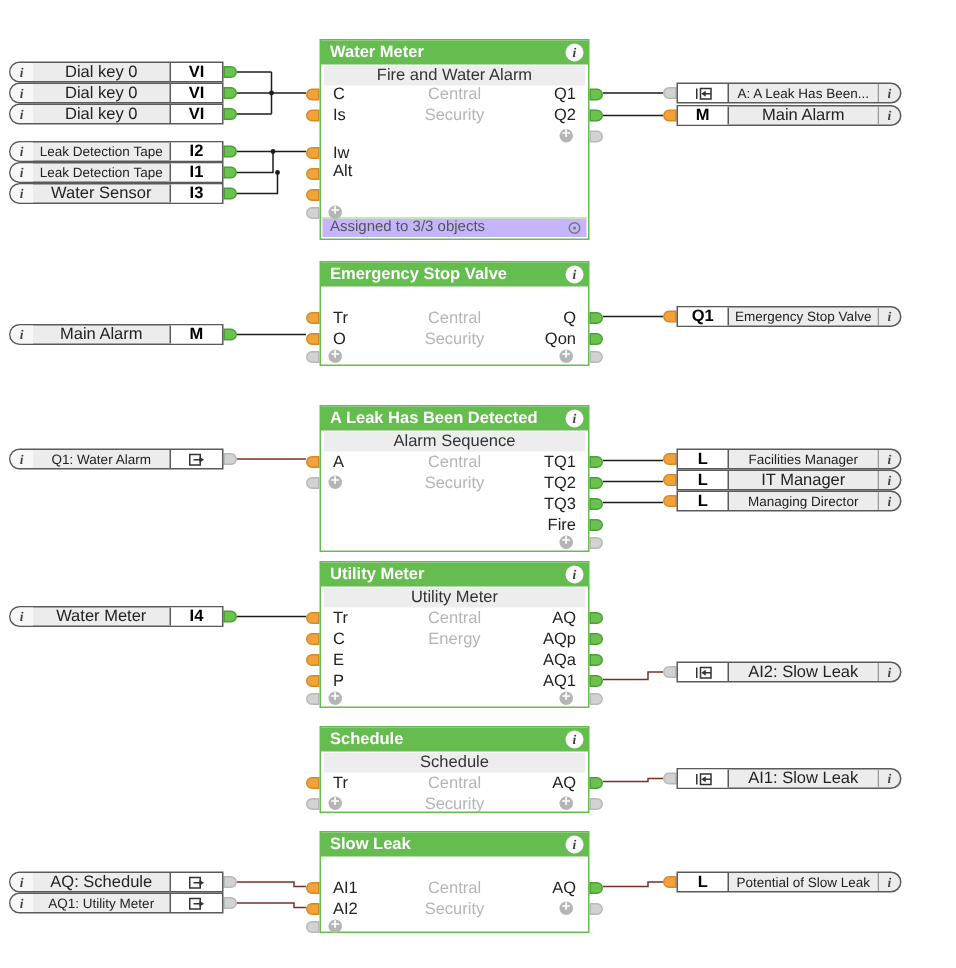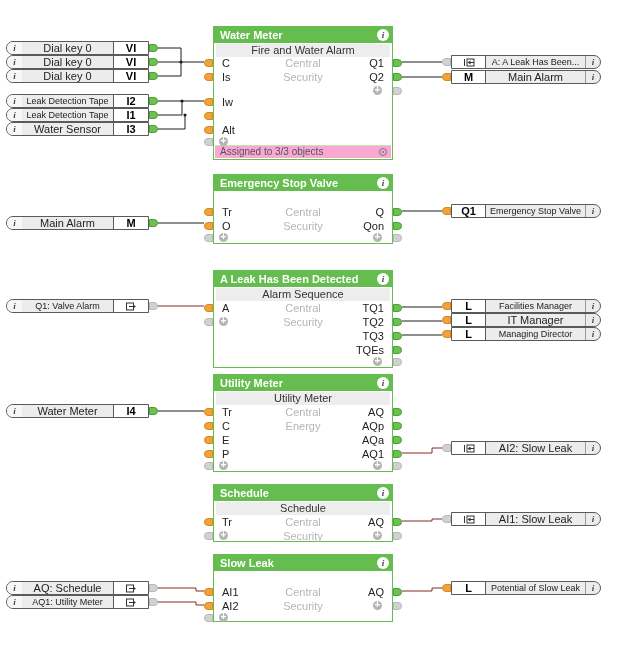--- a/index.html
+++ b/index.html
@@ -56,21 +56,21 @@
        background:#fff;color:#3c3c3c;font-size:9px;line-height:12px;text-align:center;
        font-family:"Liberation Serif",serif;font-style:italic;font-weight:bold;}
   .bsub{height:13px;margin:1px 2px 0 2px;background:#ededed;text-align:center;
        font-size:11px;line-height:13px;color:#333;}
   .brow{position:absolute;left:0;right:0;height:14px;font-size:11px;line-height:14px;}
   .bin{position:absolute;left:8px;color:#222;}
   .bcen{position:absolute;left:0;right:0;text-align:center;color:#b5b5b5;}
   .bout{position:absolute;right:8px;color:#222;}
   .plus{position:absolute;width:9px;height:9px;border-radius:50%;background:#b5b5b5;
        color:#fff;font-size:10px;line-height:8px;text-align:center;font-weight:bold;z-index:3;}
-  .bfoot{position:absolute;left:1px;right:1px;bottom:1px;height:13px;background:#f9a8d4;
+  .bfoot{position:absolute;left:1px;right:1px;bottom:1px;height:13px;background:#c4b5fd;
        border-top:1px solid #c4e2b2;font-size:10px;line-height:12px;color:#555;padding-left:5px;}
   .ring{position:absolute;right:4px;top:2px;width:8px;height:8px;border:1px solid #777;
        border-radius:50%;}
   .ring::after{content:"";position:absolute;left:2px;top:2px;width:2px;height:2px;
        background:#777;border-radius:50%;}
   .refsvg{display:block;}
 </style>
 </head>
 <body>
 
@@ -138,21 +138,21 @@
 
   <div class="lio" style="top:216px">
     <span class="icirc">i</span>
     <span class="lbl bold">Main Alarm</span>
     <span class="code">M</span>
   </div>
   <span class="anub pr g" style="left:149px;top:219px"></span>
 
   <div class="lio" style="top:299px">
     <span class="icirc">i</span>
-    <span class="lbl small">Q1: Valve Alarm</span>
+    <span class="lbl small">Q1: Water Alarm</span>
     <span class="code">
         <svg class="refsvg" width="12" height="11" viewBox="0 0 12 11">
           <rect x="1.5" y="2" width="7" height="7" fill="none" stroke="#333"></rect>
           <path d="M4 5.5 H9" stroke="#333" fill="none"></path>
           <path d="M8 3.5 L11 5.5 L8 7.5 Z" fill="#333"></path>
         </svg>
       </span>
   </div>
   <span class="anub pr x" style="left:149px;top:302px"></span>
 
@@ -285,21 +285,21 @@
       <span class="bout">Q1</span>
     </div>
     <div class="brow" style="top:43px">
       <span class="bin">Is</span>
       <span class="bcen">Security</span>
       <span class="bout">Q2</span>
     </div>
     <div class="brow" style="top:68px">
       <span class="bin">Iw</span>
     </div>
-    <div class="brow" style="top:96px">
+    <div class="brow" style="top:80px">
       <span class="bin">Alt</span>
     </div>
     <span class="plus" style="right:10px;top:59px">+</span>
     <span class="plus" style="left:5px;top:110px">+</span>
     <span class="nub nl o" style="top:32px"></span>
     <span class="nub nl o" style="top:46px"></span>
     <span class="nub nl o" style="top:71px"></span>
     <span class="nub nl o" style="top:85px"></span>
     <span class="nub nl o" style="top:99px"></span>
     <span class="nub nl x" style="top:111px"></span>
@@ -349,21 +349,21 @@
       <span class="bout">TQ1</span>
     </div>
     <div class="brow" style="top:44px">
       <span class="bcen">Security</span>
       <span class="bout">TQ2</span>
     </div>
     <div class="brow" style="top:58px">
       <span class="bout">TQ3</span>
     </div>
     <div class="brow" style="top:72px">
-      <span class="bout">TQEs</span>
+      <span class="bout">Fire</span>
     </div>
     <span class="plus" style="left:5px;top:46px">+</span>
     <span class="plus" style="right:10px;top:86px">+</span>
     <span class="nub nl o" style="top:33px"></span>
     <span class="nub nl x" style="top:47px"></span>
     <span class="nub nr g" style="top:33px"></span>
     <span class="nub nr g" style="top:47px"></span>
     <span class="nub nr g" style="top:61px"></span>
     <span class="nub nr g" style="top:75px"></span>
     <span class="nub nr x" style="top:87px"></span>

